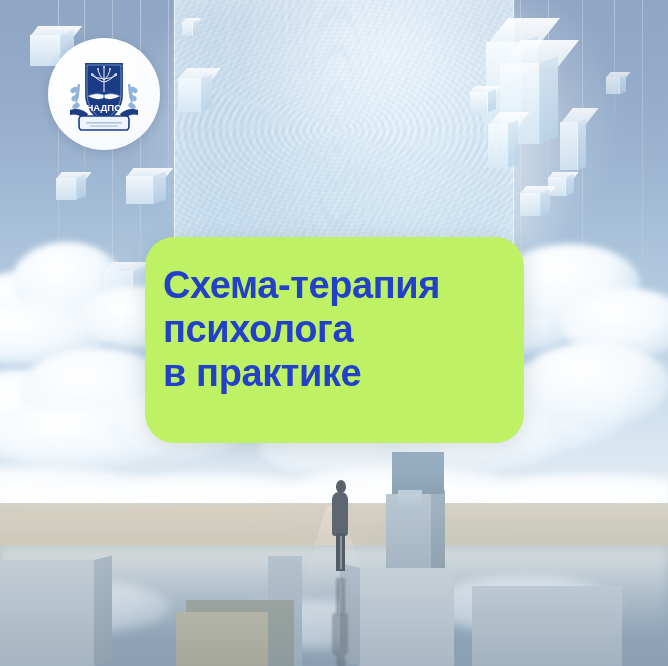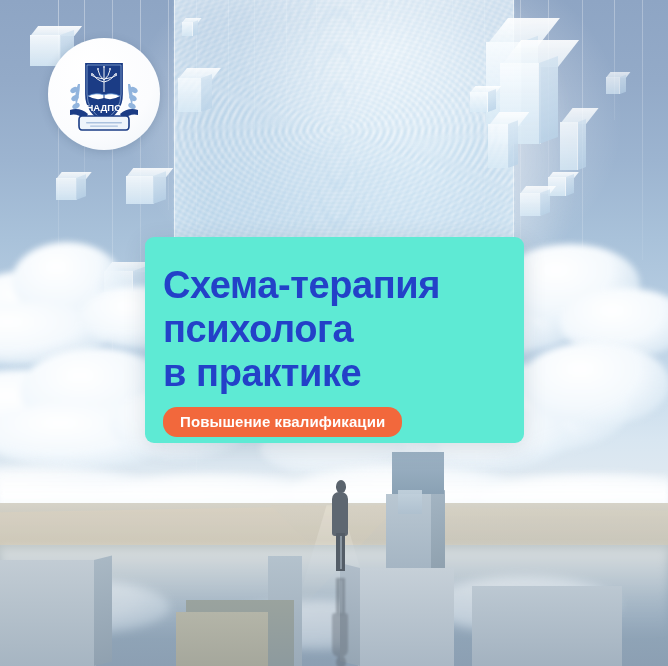--- a/index.html
+++ b/index.html
@@ -191,22 +191,22 @@
     width:112px; height:112px; border-radius:50%;
     background:radial-gradient(circle at 36% 28%, #ffffff 0%, #fbfcfe 62%, #eef3f8 100%);
     box-shadow:0 2px 10px rgba(40,60,90,.18);
     display:flex; align-items:center; justify-content:center;
   }
 
   
   .card{
     position:absolute; left:145px; top:237px;
     width:379px; height:206px;
-    background:#5eead4;
-    border-radius:9px;
+    background:#bef264;
+    border-radius:29px;
     box-shadow:0 5px 22px rgba(40,60,90,.16);
   }
   .card-inner{ padding:26px 0 0 18px; }
   .title{
     color:#2341c8;
     font-size:38px;
     line-height:44px;
     font-weight:bold;
     letter-spacing:-.4px;
     white-space:nowrap;
@@ -487,19 +487,16 @@
         </g>
       </g>
     </svg>
   </div>
 
   <div class="card">
     <div class="card-inner">
       <div class="title">Схема-терапия</div>
       <div class="title">психолога</div>
       <div class="title">в практике</div>
-      <div class="badge-row">
-        <span class="badge">Повышение квалификации</span>
-      </div>
     </div>
   </div>
 
 </div>
 
 </body></html>

